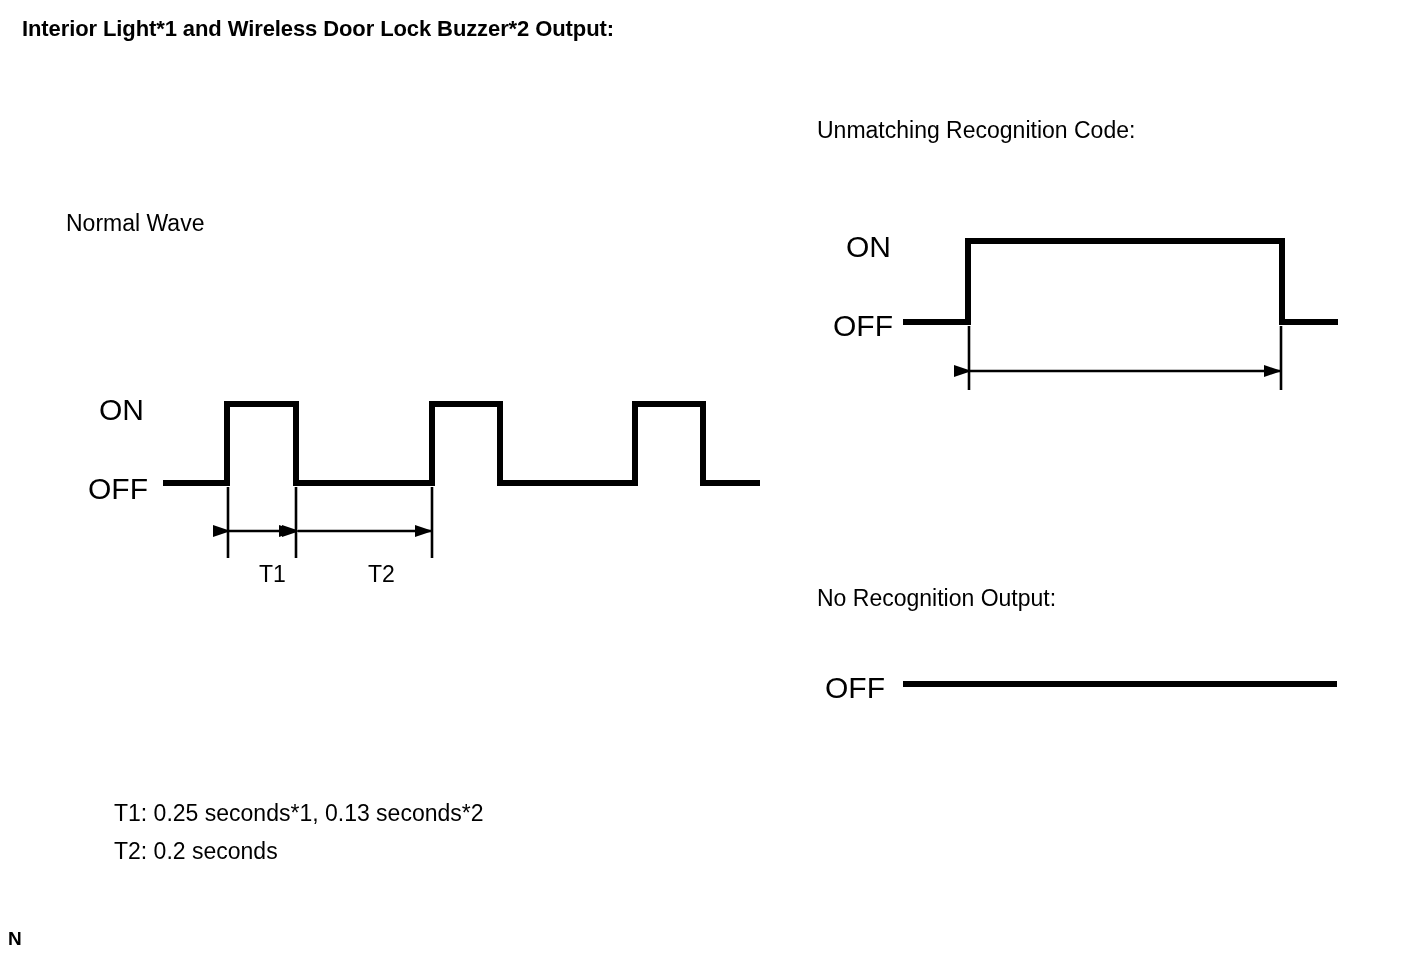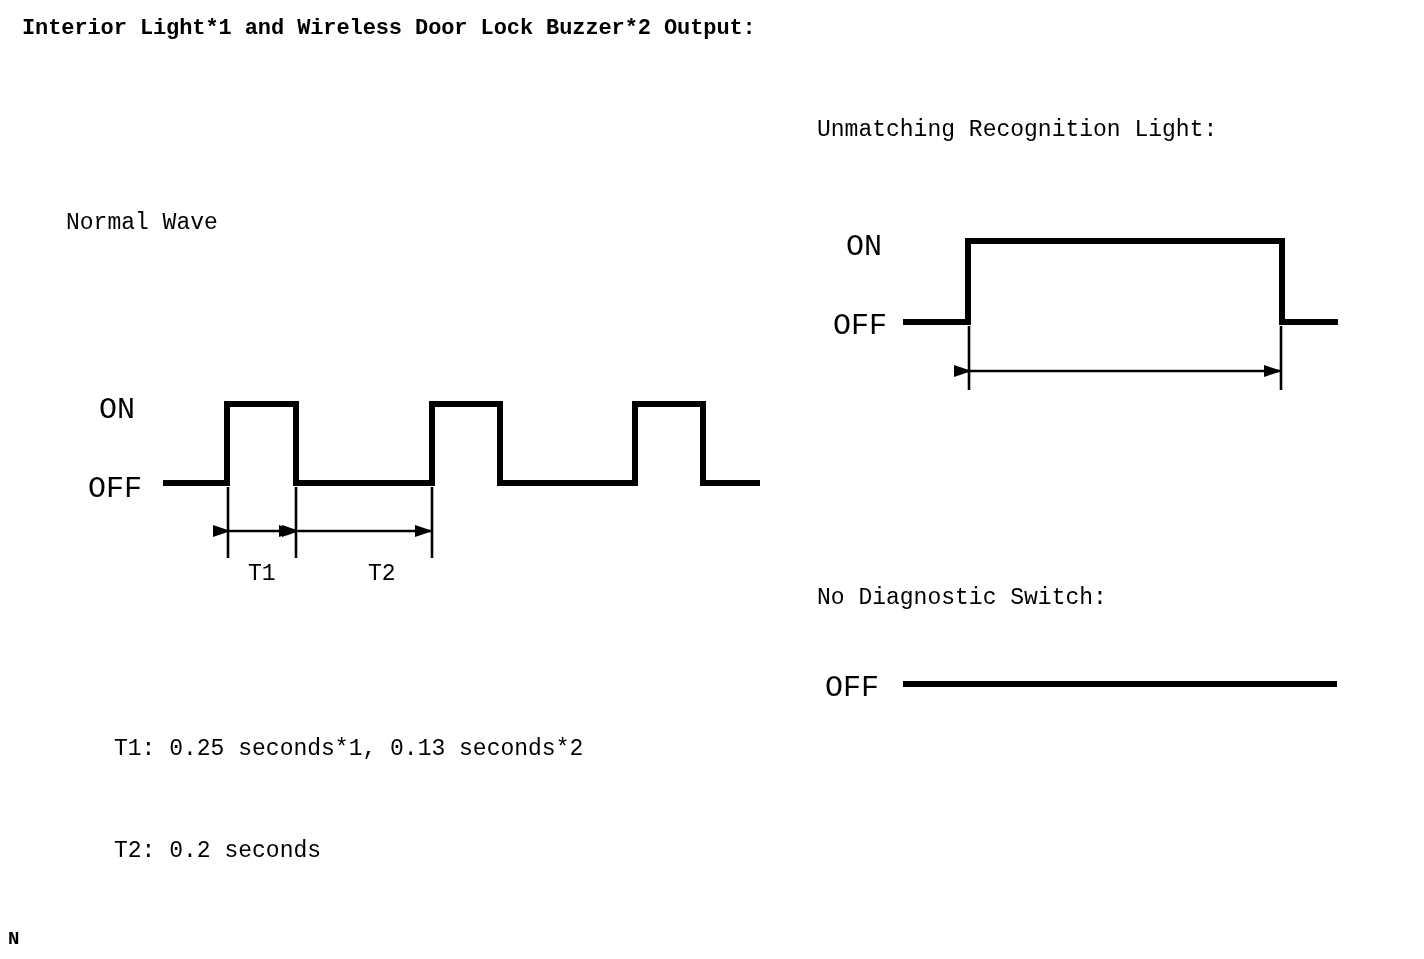--- a/index.html
+++ b/index.html
@@ -13,21 +13,20 @@
     position: relative;
     overflow: hidden;
     font-family: "Liberation Sans", sans-serif;
     color: #000000;
   }
   .page {
     position: absolute;
     inset: 0;
     width: 1424px;
     height: 788px;
-    font-family: Liberation Mono, monospace;
   }
   .abs { position: absolute; }
 
   .title {
     left: 22px;
     top: 16px;
     font-size: 22px;
     font-weight: bold;
     letter-spacing: -0.1px;
     white-space: nowrap;
@@ -119,24 +118,24 @@
     <defs>
       <marker id="arrowEnd" viewBox="0 0 10 10" refX="9" refY="5" markerWidth="7" markerHeight="7" orient="auto-start-reverse">
         <path d="M 0 1.6 L 10 5 L 0 8.4 z" fill="#000000"></path>
       </marker>
       <marker id="arrowStart" viewBox="0 0 10 10" refX="9" refY="5" markerWidth="7" markerHeight="7" orient="auto">
         <path d="M 0 1.6 L 10 5 L 0 8.4 z" fill="#000000"></path>
       </marker>
     </defs>
   </svg>
 
-  <div class="abs timing-label" style="left:248px; top:561px;">T1</div>
+  <div class="abs timing-label" style="left:259px; top:561px;">T1</div>
   <div class="abs timing-label" style="left:368px; top:561px;">T2</div>
 
-  <div class="abs section-label" style="left:817px; top:117px;">Unmatching Recognition Light:</div>
+  <div class="abs section-label" style="left:817px; top:117px;">Unmatching Recognition Code:</div>
 
   <div class="abs axis-label" style="left:846px; top:230px;">ON</div>
   <div class="abs axis-label" style="left:833px; top:309px;">OFF</div>
 
   <svg class="wave" style="left:0px; top:0px; width:1424px; height:420px;">
     <path class="wave-path" d="M 903,322
              L 968,322 L 968,241 L 1282,241 L 1282,322
              L 1338,322"></path>
 
     <line class="ext-line" x1="969" y1="326" x2="969" y2="390"></line>
@@ -148,26 +147,26 @@
       <marker id="arrowEnd2" viewBox="0 0 10 10" refX="9" refY="5" markerWidth="7" markerHeight="7" orient="auto-start-reverse">
         <path d="M 0 1.6 L 10 5 L 0 8.4 z" fill="#000000"></path>
       </marker>
       <marker id="arrowStart2" viewBox="0 0 10 10" refX="9" refY="5" markerWidth="7" markerHeight="7" orient="auto">
         <path d="M 0 1.6 L 10 5 L 0 8.4 z" fill="#000000"></path>
       </marker>
     </defs>
   </svg>
 
 
-  <div class="abs section-label" style="left:817px; top:585px;">No Diagnostic Switch:</div>
+  <div class="abs section-label" style="left:817px; top:585px;">No Recognition Output:</div>
 
   <div class="abs axis-label" style="left:825px; top:671px;">OFF</div>
 
   <svg class="wave" style="left:0px; top:0px; width:1424px; height:720px;">
     <line class="flat-line" x1="903" y1="684" x2="1337" y2="684"></line>
   </svg>
 
-  <div class="abs note-line" style="left:114px; top:736px;">T1: 0.25 seconds*1, 0.13 seconds*2</div>
+  <div class="abs note-line" style="left:114px; top:800px;">T1: 0.25 seconds*1, 0.13 seconds*2</div>
   <div class="abs note-line" style="left:114px; top:838px;">T2: 0.2 seconds</div>
 
   <div class="abs corner-mark">N</div>
 
 </div>
 
 </body></html>

